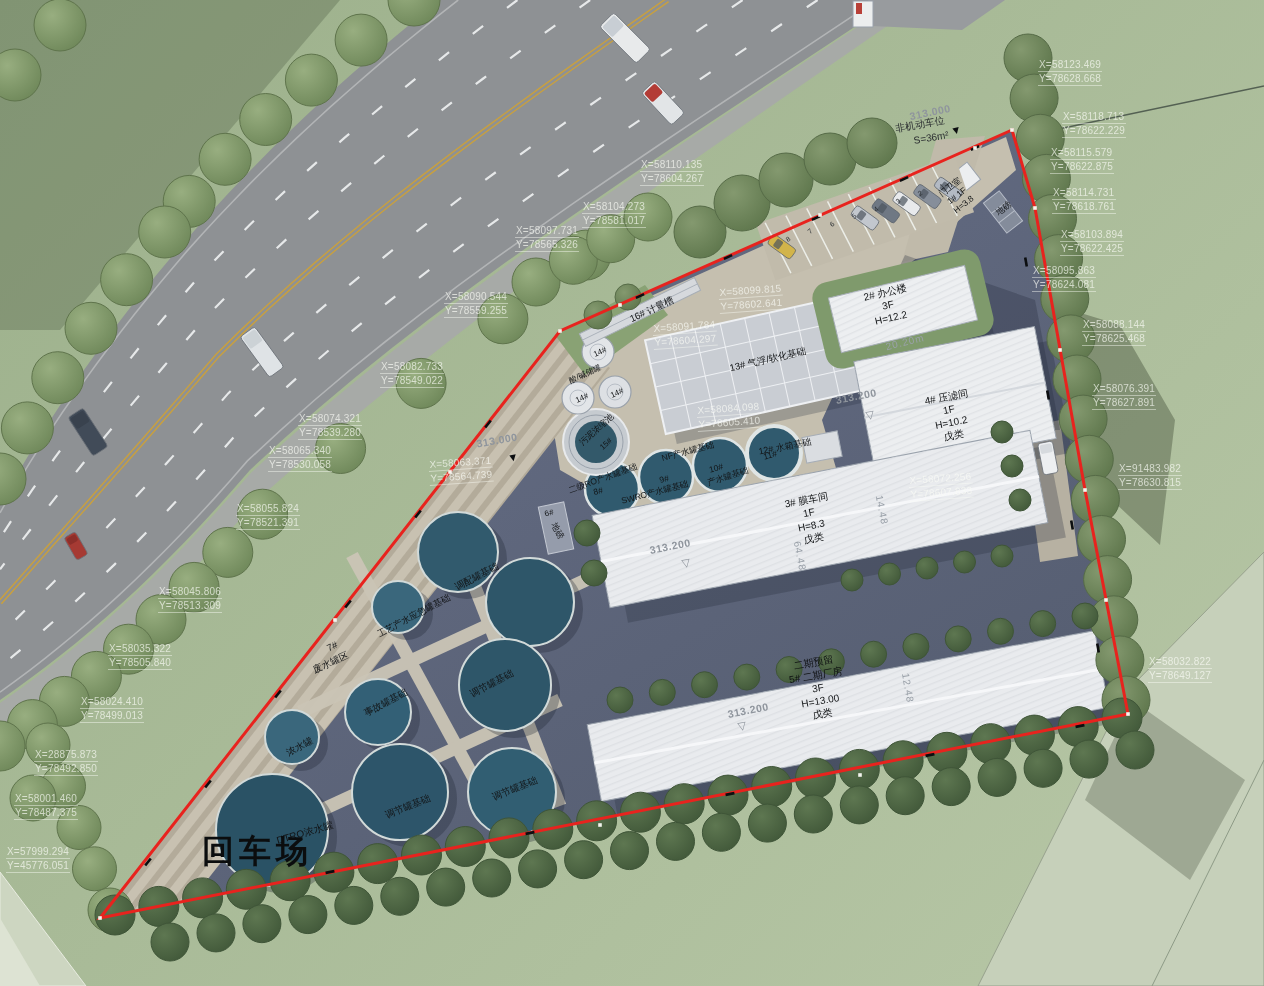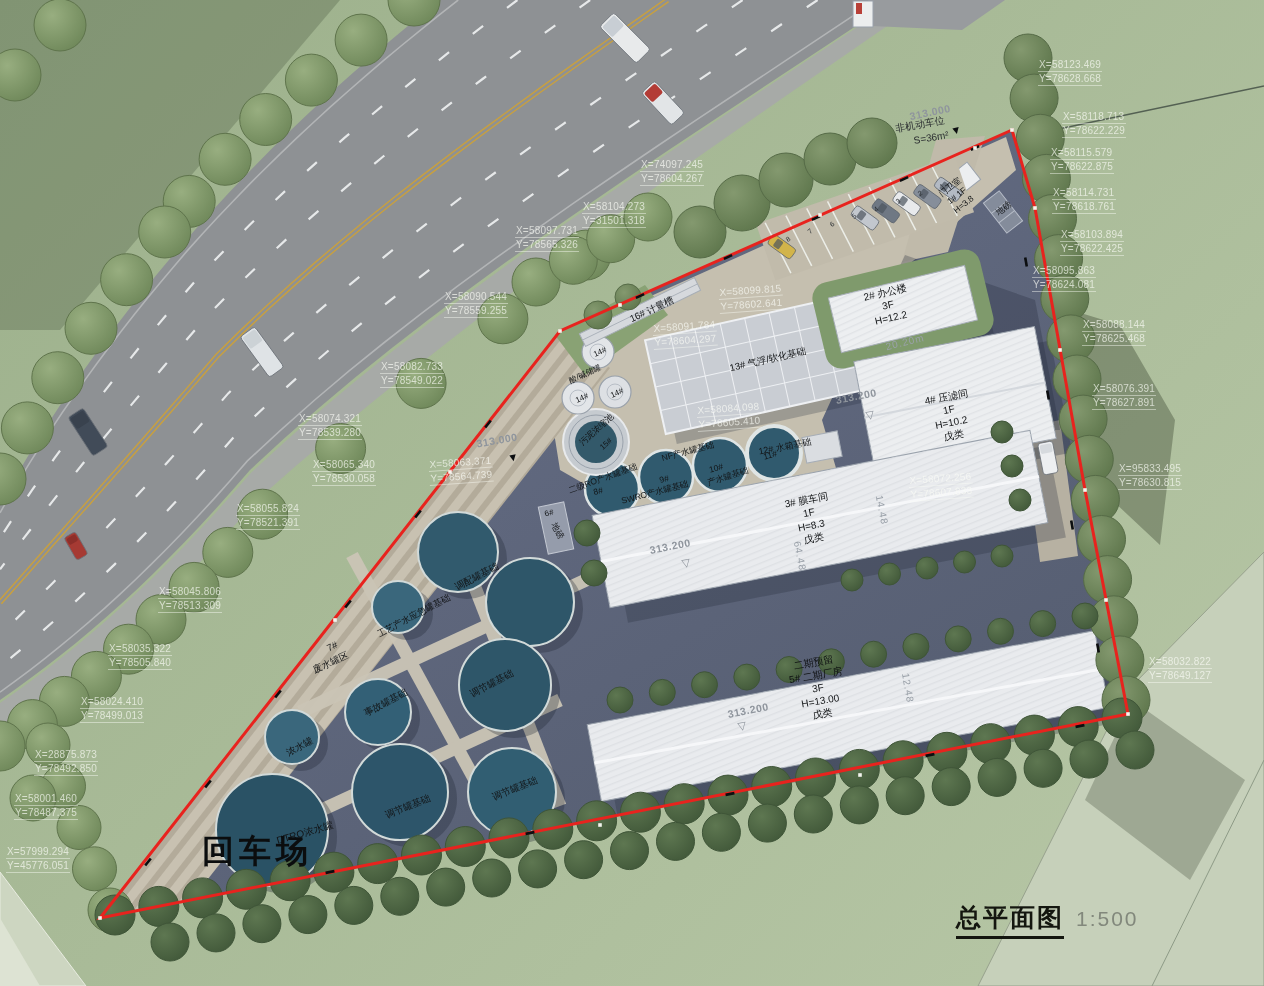--- a/index.html
+++ b/index.html
@@ -516,52 +516,52 @@
       </div>
       <div class="tl coord" style="left: 1082px; top: 318px; --r: 0deg;">
         <span>X=58088.144</span>
         <span>Y=78625.468</span>
       </div>
       <div class="tl coord" style="left: 1092px; top: 382px; --r: 0deg;">
         <span>X=58076.391</span>
         <span>Y=78627.891</span>
       </div>
       <div class="tl coord" style="left: 1118px; top: 462px; --r: 0deg;">
-        <span>X=95833.495</span>
+        <span>X=91483.982</span>
         <span>Y=78630.815</span>
       </div>
       <div class="tl coord" style="left: 1148px; top: 655px; --r: 0deg;">
         <span>X=58032.822</span>
         <span>Y=78649.127</span>
       </div>
       <div class="tl coord" style="left: 640px; top: 158px; --r: 0deg;">
-        <span>X=74097.245</span>
+        <span>X=58110.135</span>
         <span>Y=78604.267</span>
       </div>
       <div class="tl coord" style="left: 582px; top: 200px; --r: 0deg;">
         <span>X=58104.273</span>
-        <span>Y=31501.318</span>
+        <span>Y=78581.017</span>
       </div>
       <div class="tl coord" style="left: 515px; top: 224px; --r: 0deg;">
         <span>X=58097.731</span>
         <span>Y=78565.326</span>
       </div>
       <div class="tl coord" style="left: 444px; top: 290px; --r: 0deg;">
         <span>X=58090.544</span>
         <span>Y=78559.255</span>
       </div>
       <div class="tl coord" style="left: 380px; top: 360px; --r: 0deg;">
         <span>X=58082.733</span>
         <span>Y=78549.022</span>
       </div>
       <div class="tl coord" style="left: 298px; top: 412px; --r: 0deg;">
         <span>X=58074.321</span>
         <span>Y=78539.280</span>
       </div>
-      <div class="tl coord" style="left: 268px; top: 458px; margin-left: 44px; --r: 0deg;">
+      <div class="tl coord" style="left: 268px; top: 444px; --r: 0deg;">
         <span>X=58065.340</span>
         <span>Y=78530.058</span>
       </div>
       <div class="tl coord" style="left: 236px; top: 502px; --r: 0deg;">
         <span>X=58055.824</span>
         <span>Y=78521.391</span>
       </div>
       <div class="tl coord" style="left: 158px; top: 585px; --r: 0deg;">
         <span>X=58045.806</span>
         <span>Y=78513.309</span>
@@ -691,18 +691,14 @@
 <div class="lbl mk open" style="left:686px;top:563px;--r:-11deg">▽</div>
 <div class="lbl ev" style="left:748px;top:710px;--r:-11deg">313.200</div>
 <div class="lbl mk open" style="left:742px;top:726px;--r:-11deg">▽</div>
 
 <div class="lbl dim" style="left:905px;top:342px;--r:-14deg">20.20m</div>
 <div class="lbl dim" style="left:800px;top:556px;--r:79deg">64.48</div>
 <div class="lbl dim" style="left:882px;top:510px;--r:79deg">14.48</div>
 <div class="lbl dim" style="left:908px;top:688px;--r:80deg">12.48</div>
 
 <div class="tl turn" style="left:162px;top:830px">回车场</div>
-<div class="titleblock">
-  <span class="t1">总平面图</span>
-  <span class="t2">1:500</span>
+
 </div>
 
-</div>
-
 </body></html>

